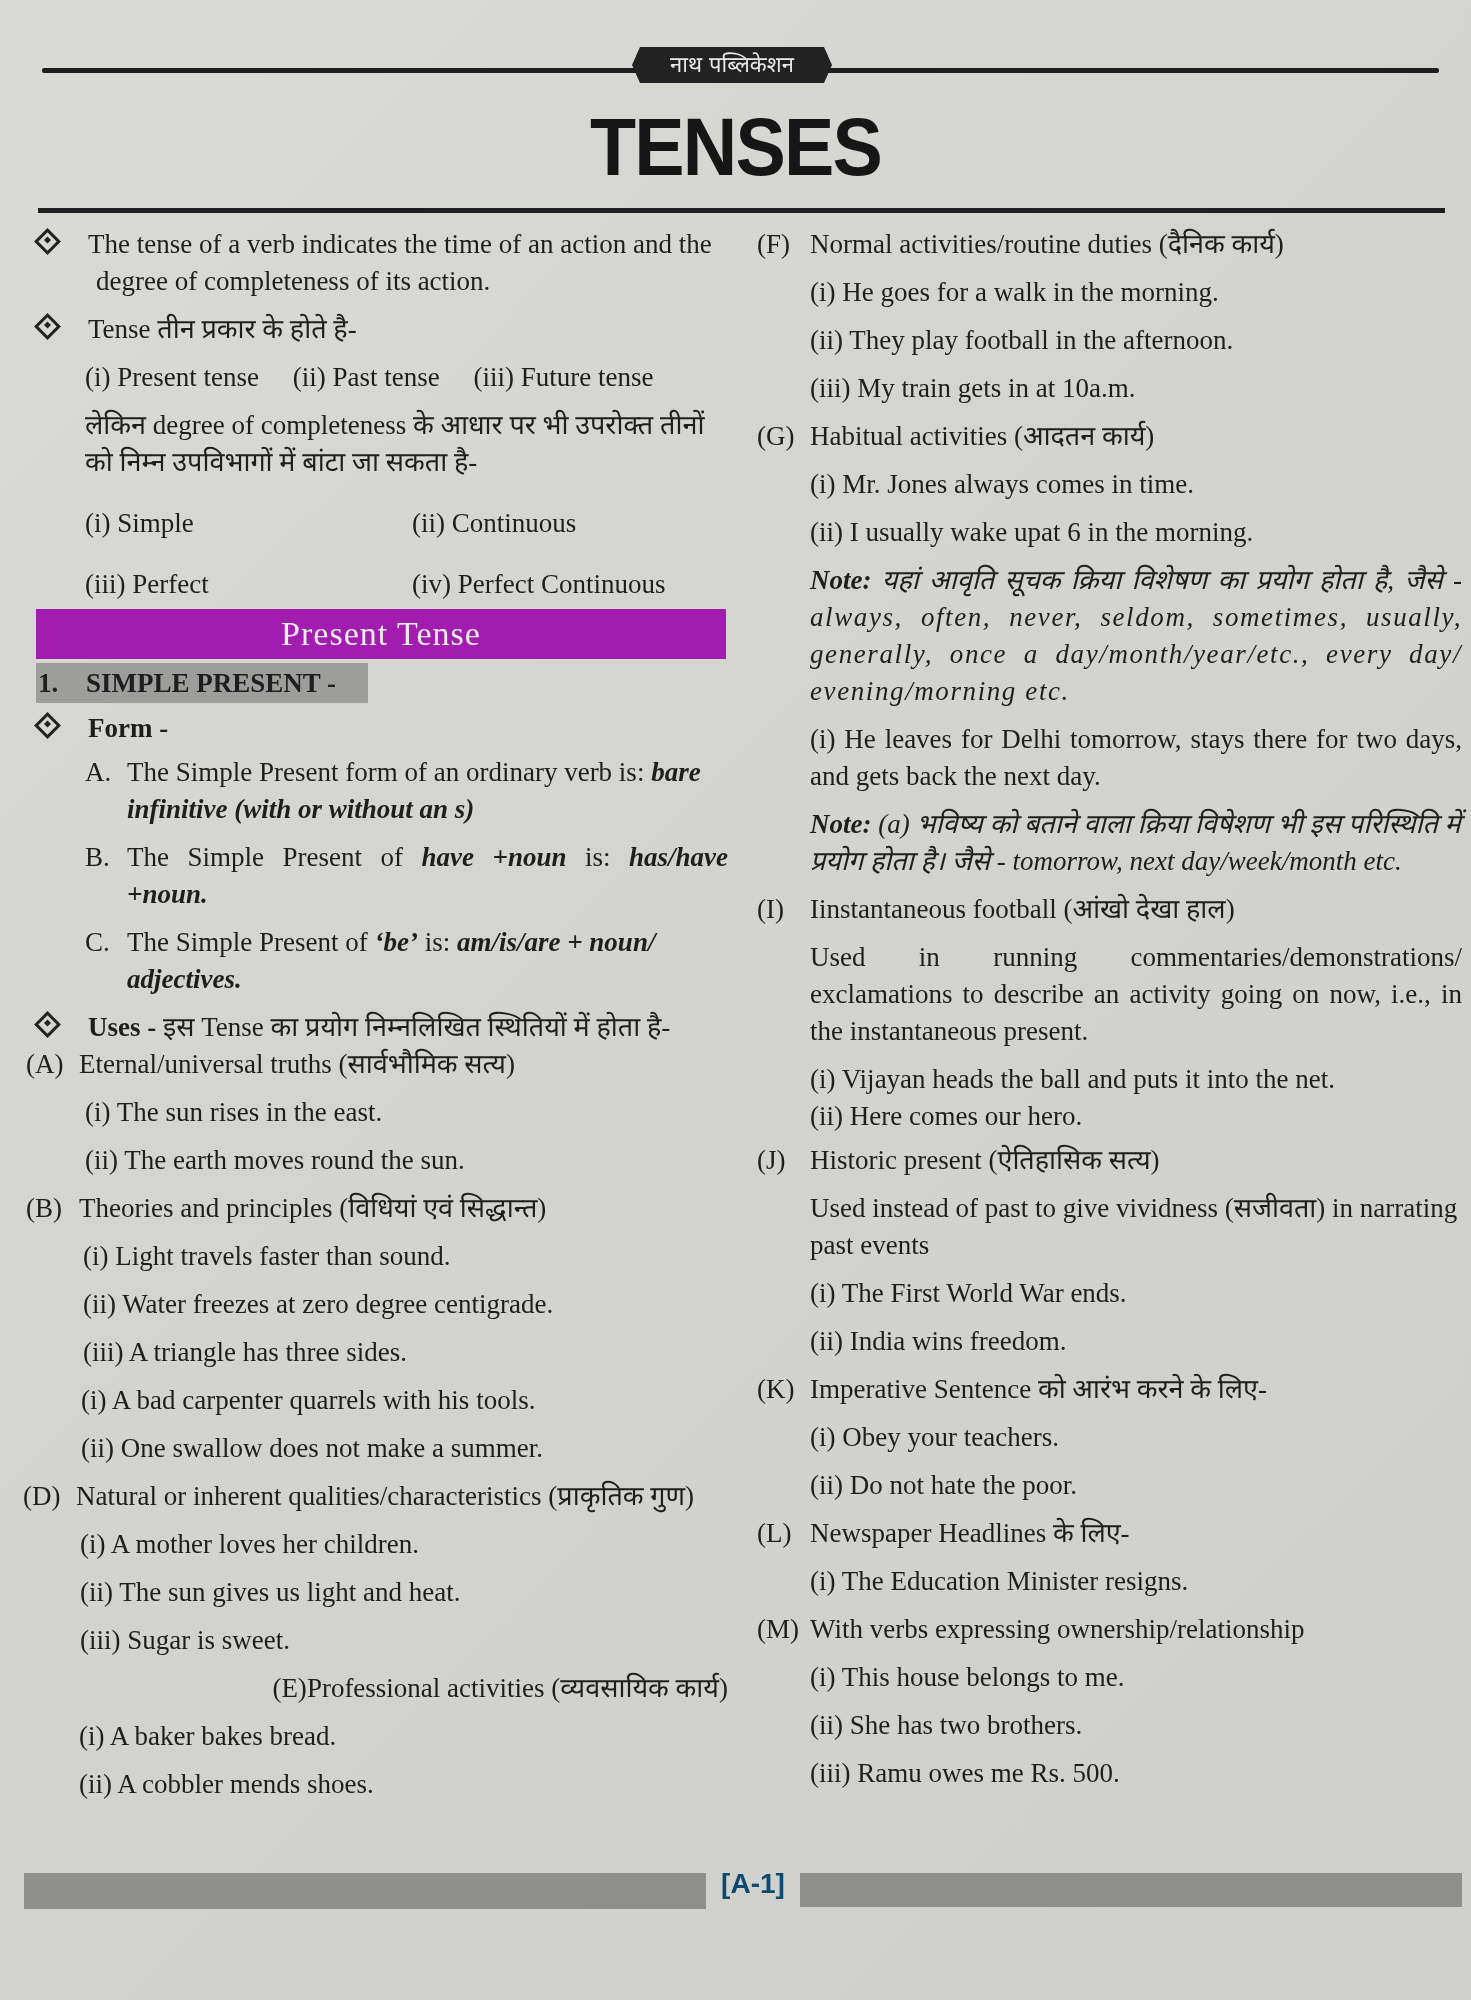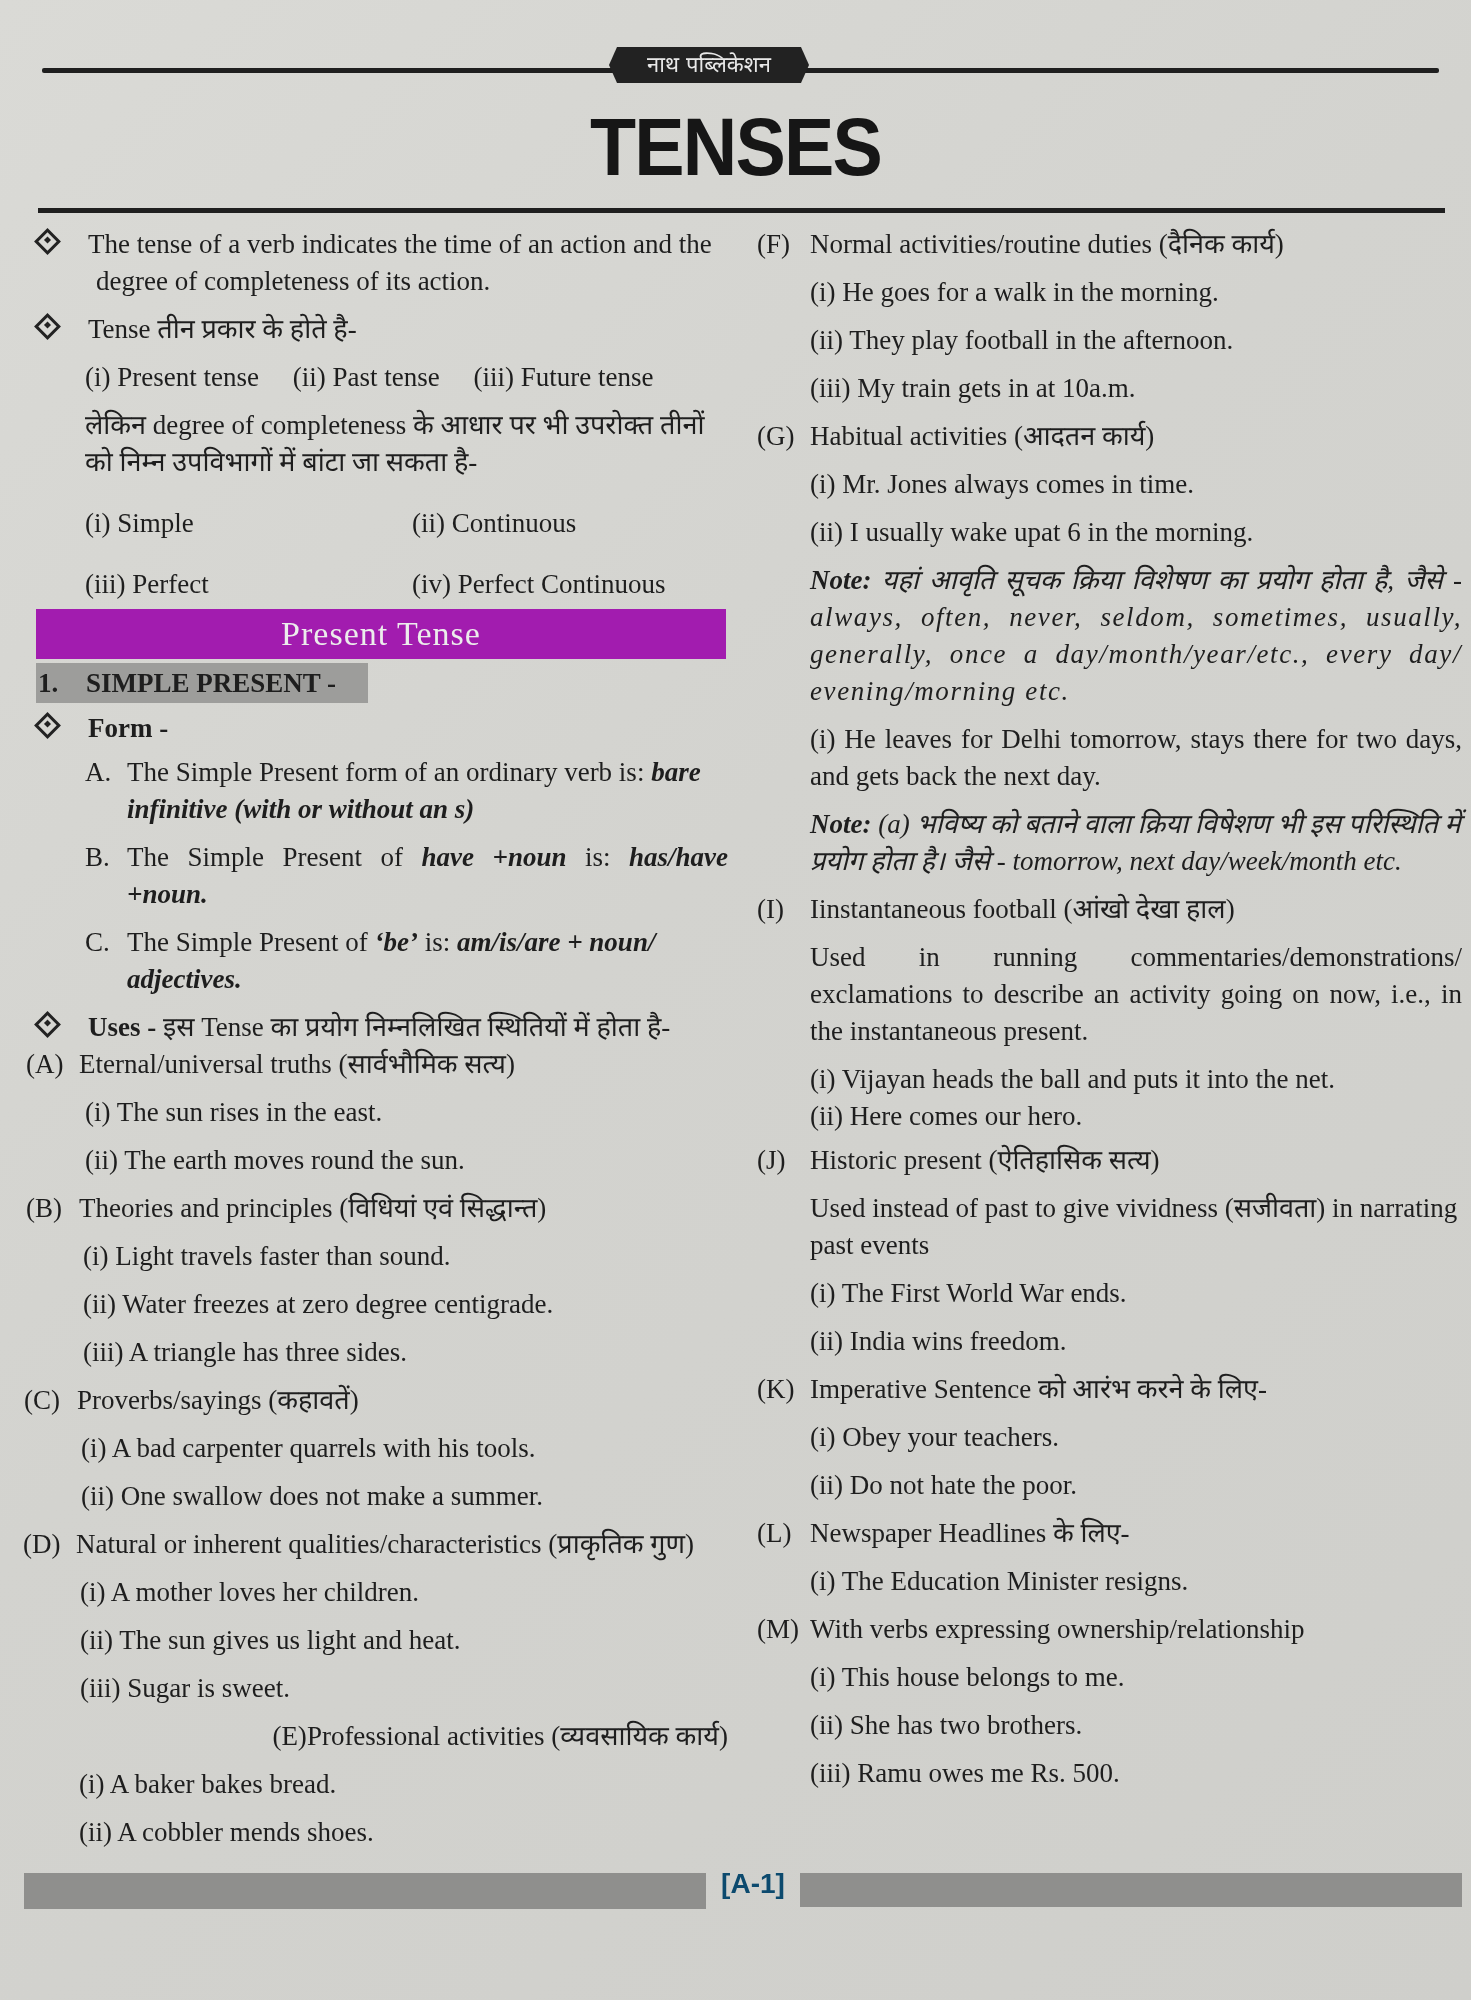--- a/index.html
+++ b/index.html
@@ -6,21 +6,21 @@
   body {
     width:1471px; height:2000px; overflow:hidden;
     background:#d6d6d2;
     background-image: linear-gradient(135deg, #dadad6 0%, #d3d3cf 45%, #cfcfcb 100%);
     font-family:"Liberation Serif", serif;
     color:#1e1e1e;
     position:relative;
   }
   .header-rule { position:absolute; left:42px; right:32px; top:68px; height:5px; background:#1f1f1f; border-radius:2px; }
   .publisher-badge {
-    position:absolute; left:609px; top:47px; width:200px; height:36px;
+    position:absolute; left:632px; top:47px; width:200px; height:36px;
     background:#222; color:#e8e8e8; font-family:"DejaVu Sans", sans-serif;
     font-size:22px; text-align:center; line-height:36px;
     clip-path: polygon(4% 0, 96% 0, 100% 50%, 96% 100%, 4% 100%, 0 50%);
   }
   .page-title {
     position:absolute; left:0; right:0; top:100px; text-align:center;
     font-family:"Liberation Sans", sans-serif; font-weight:bold; font-size:82px;
     letter-spacing:-2px; color:#161616; transform:scaleX(0.92);
   }
   .title-rule { position:absolute; left:38px; right:26px; top:208px; height:5px; background:#1f1f1f; }
@@ -126,21 +126,20 @@
 
   <div class="row sec" style="margin-left:-2px;"><span class="sec-label">(A)</span><span>Eternal/universal truths (सार्वभौमिक सत्य)</span></div>
   <div class="row sub gap" style="padding-left:57px">(i) The sun rises in the east.</div>
   <div class="row sub gap" style="padding-left:57px">(ii) The earth moves round the sun.</div>
 
   <div class="row sec gap" style="margin-left:-2px;"><span class="sec-label">(B)</span><span>Theories and principles (विधियां एवं सिद्धान्त)</span></div>
   <div class="row sub gap" style="padding-left:55px">(i) Light travels faster than sound.</div>
   <div class="row sub gap" style="padding-left:55px">(ii) Water freezes at zero degree centigrade.</div>
   <div class="row sub gap" style="padding-left:55px">(iii) A triangle has three sides.</div>
 
-  <div class="row sec gap" style="margin-left:-4px;"><span class="sec-label">(C)</span><span>Proverbs/sayings (कहावतें)</span></div>
   <div class="row sub gap" style="padding-left:53px">(i) A bad carpenter quarrels with his tools.</div>
   <div class="row sub gap" style="padding-left:53px">(ii) One swallow does not make a summer.</div>
 
   <div class="row sec gap" style="margin-left:-5px;"><span class="sec-label">(D)</span><span>Natural or inherent qualities/characteristics (प्राकृतिक गुण)</span></div>
   <div class="row sub gap" style="padding-left:52px">(i) A mother loves her children.</div>
   <div class="row sub gap" style="padding-left:52px">(ii) The sun gives us light and heat.</div>
   <div class="row sub gap" style="padding-left:52px">(iii) Sugar is sweet.</div>
 
   <div class="row sec gap" style="margin-left:-6px;text-align:right;"><span class="sec-label">(E)</span><span>Professional activities (व्यवसायिक कार्य)</span></div>
   <div class="row sub gap" style="padding-left:51px">(i) A baker bakes bread.</div>

